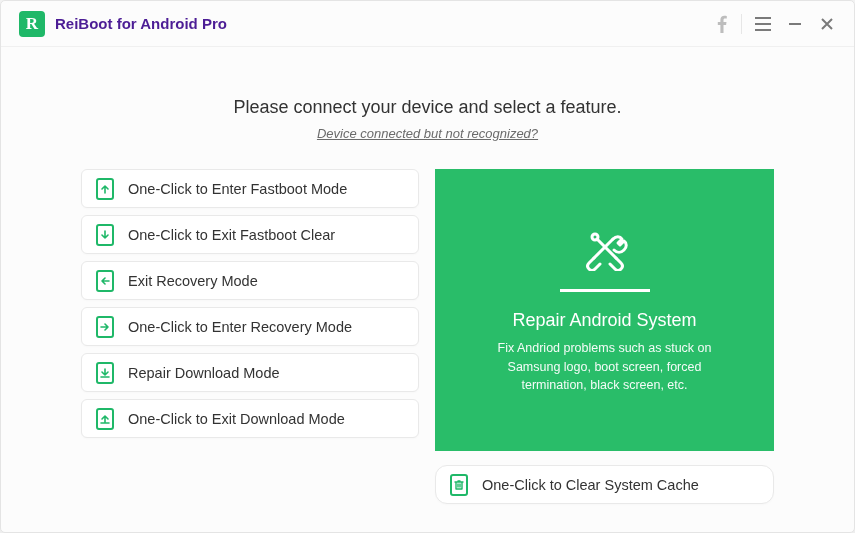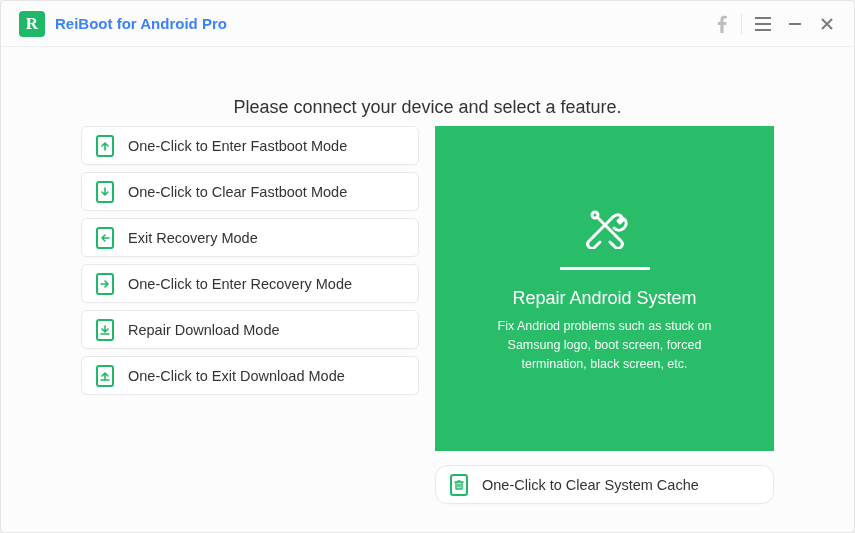--- a/index.html
+++ b/index.html
@@ -40,21 +40,21 @@
     justify-content: center;
     margin-right: 10px;
   }
   .logo-badge span {
     color: #fff;
     font-weight: 700;
     font-size: 17px;
     font-family: Georgia, serif;
   }
   .app-title {
-    color: #3b82f6;
+    color: #4c1d95;
     font-size: 15px;
     font-weight: 600;
   }
   .title-spacer { flex: 1; }
   .tb-btn {
     width: 30px;
     height: 30px;
     display: flex;
     align-items: center;
     justify-content: center;
@@ -209,40 +209,41 @@
     </div>
     <div class="tb-btn">
       <svg width="14" height="14" viewBox="0 0 14 14">
           <path d="M2 2l10 10M12 2L2 12" stroke="#7a7a7a" stroke-width="2"></path>
         </svg>
     </div>
   </div>
 
   <div class="content">
     <div class="heading">Please connect your device and select a feature.</div>
+    <div class="sublink">Device connected but not recognized?</div>
 
     <div class="grid">
       <div class="col-left">
 
         <div class="opt-btn">
           <div class="ic">
             <svg width="8" height="10" viewBox="0 0 8 10">
                 <path d="M4 9V2M1 5l3-3 3 3" stroke="#1fb868" stroke-width="1.6" fill="none" stroke-linecap="round" stroke-linejoin="round"></path>
               </svg>
           </div>
           <div class="lbl">One-Click to Enter Fastboot Mode</div>
         </div>
 
         <div class="opt-btn">
           <div class="ic">
             <svg width="8" height="10" viewBox="0 0 8 10">
                 <path d="M4 1v7M1 5l3 3 3-3" stroke="#1fb868" stroke-width="1.6" fill="none" stroke-linecap="round" stroke-linejoin="round"></path>
               </svg>
           </div>
-          <div class="lbl">One-Click to Clear Fastboot Mode</div>
+          <div class="lbl">One-Click to Exit Fastboot Clear</div>
         </div>
 
         <div class="opt-btn">
           <div class="ic">
             <svg width="10" height="8" viewBox="0 0 10 8">
                 <path d="M9 4H2M5 1L2 4l3 3" stroke="#1fb868" stroke-width="1.6" fill="none" stroke-linecap="round" stroke-linejoin="round"></path>
               </svg>
           </div>
           <div class="lbl">Exit Recovery Mode</div>
         </div>

